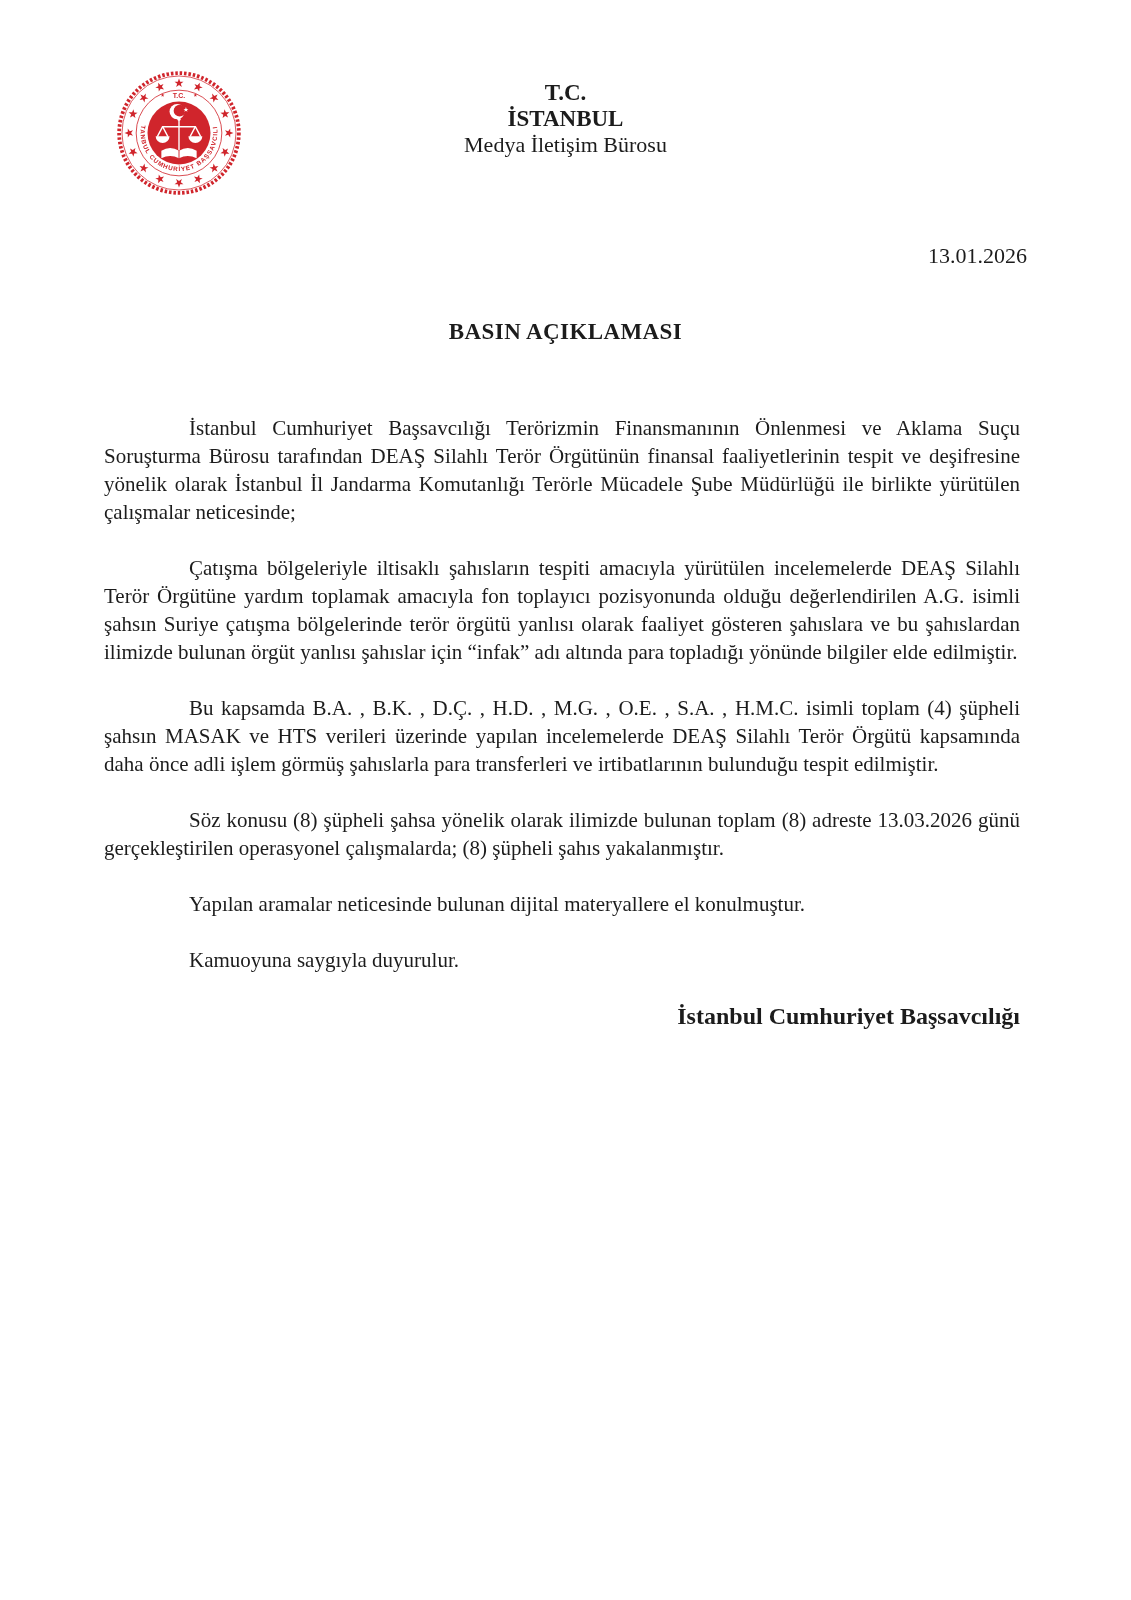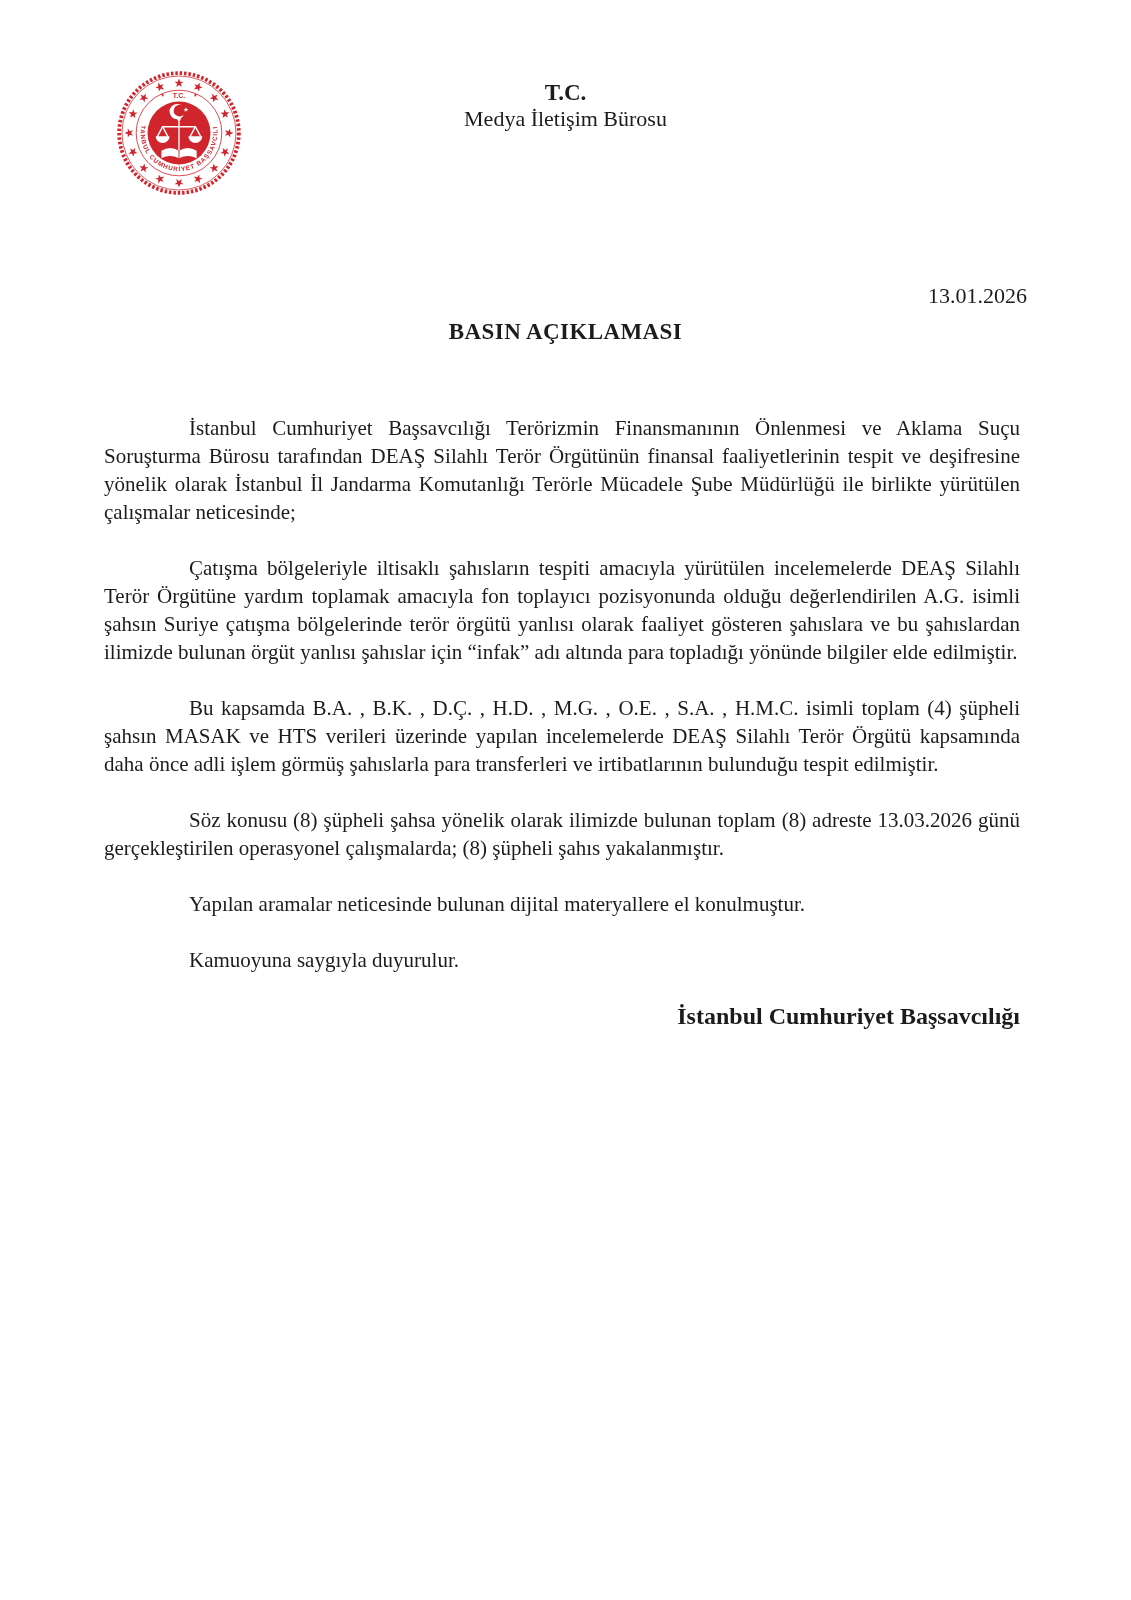--- a/index.html
+++ b/index.html
@@ -28,21 +28,20 @@
     text-align: center;
   }
   .header-text div { line-height: 26px; }
   .header-text .bold-line { font-weight: bold; font-size: 23px; }
   .header-text .sub-line { font-size: 22px; }
   .doc-date {
     position: absolute;
     top: 243px;
     right: 104px;
     font-size: 22px;
-    margin-top: 40px;
   }
   .doc-title {
     position: absolute;
     top: 319px;
     left: 0;
     width: 100%;
     text-align: center;
     font-size: 23px;
     font-weight: bold;
     letter-spacing: 0.4px;
@@ -136,20 +135,21 @@
 
       <g>
         <path d="M72,128 Q86,120 100,128 Q114,120 128,128 L128,140 Q114,133 100,140 Q86,133 72,140 Z" fill="#ffffff"></path>
         <line x1="100" y1="128" x2="100" y2="140" stroke="#d0252c" stroke-width="1.5"></line>
       </g>
     </svg>
   </div>
 
   <div class="header-text">
     <div class="bold-line">T.C.</div>
+    <div class="bold-line">İSTANBUL</div>
     <div class="sub-line">Medya İletişim Bürosu</div>
   </div>
 
   <div class="doc-date">13.01.2026</div>
 
   <div class="doc-title">BASIN AÇIKLAMASI</div>
 
   <div class="content">
     <p>İstanbul Cumhuriyet Başsavcılığı Terörizmin Finansmanının Önlenmesi ve Aklama Suçu Soruşturma Bürosu tarafından DEAŞ Silahlı Terör Örgütünün finansal faaliyetlerinin tespit ve deşifresine yönelik olarak İstanbul İl Jandarma Komutanlığı Terörle Mücadele Şube Müdürlüğü ile birlikte yürütülen çalışmalar neticesinde;</p>
     <p>Çatışma bölgeleriyle iltisaklı şahısların tespiti amacıyla yürütülen incelemelerde DEAŞ Silahlı Terör Örgütüne yardım toplamak amacıyla fon toplayıcı pozisyonunda olduğu değerlendirilen A.G. isimli şahsın Suriye çatışma bölgelerinde terör örgütü yanlısı olarak faaliyet gösteren şahıslara ve bu şahıslardan ilimizde bulunan örgüt yanlısı şahıslar için “infak” adı altında para topladığı yönünde bilgiler elde edilmiştir.</p>

